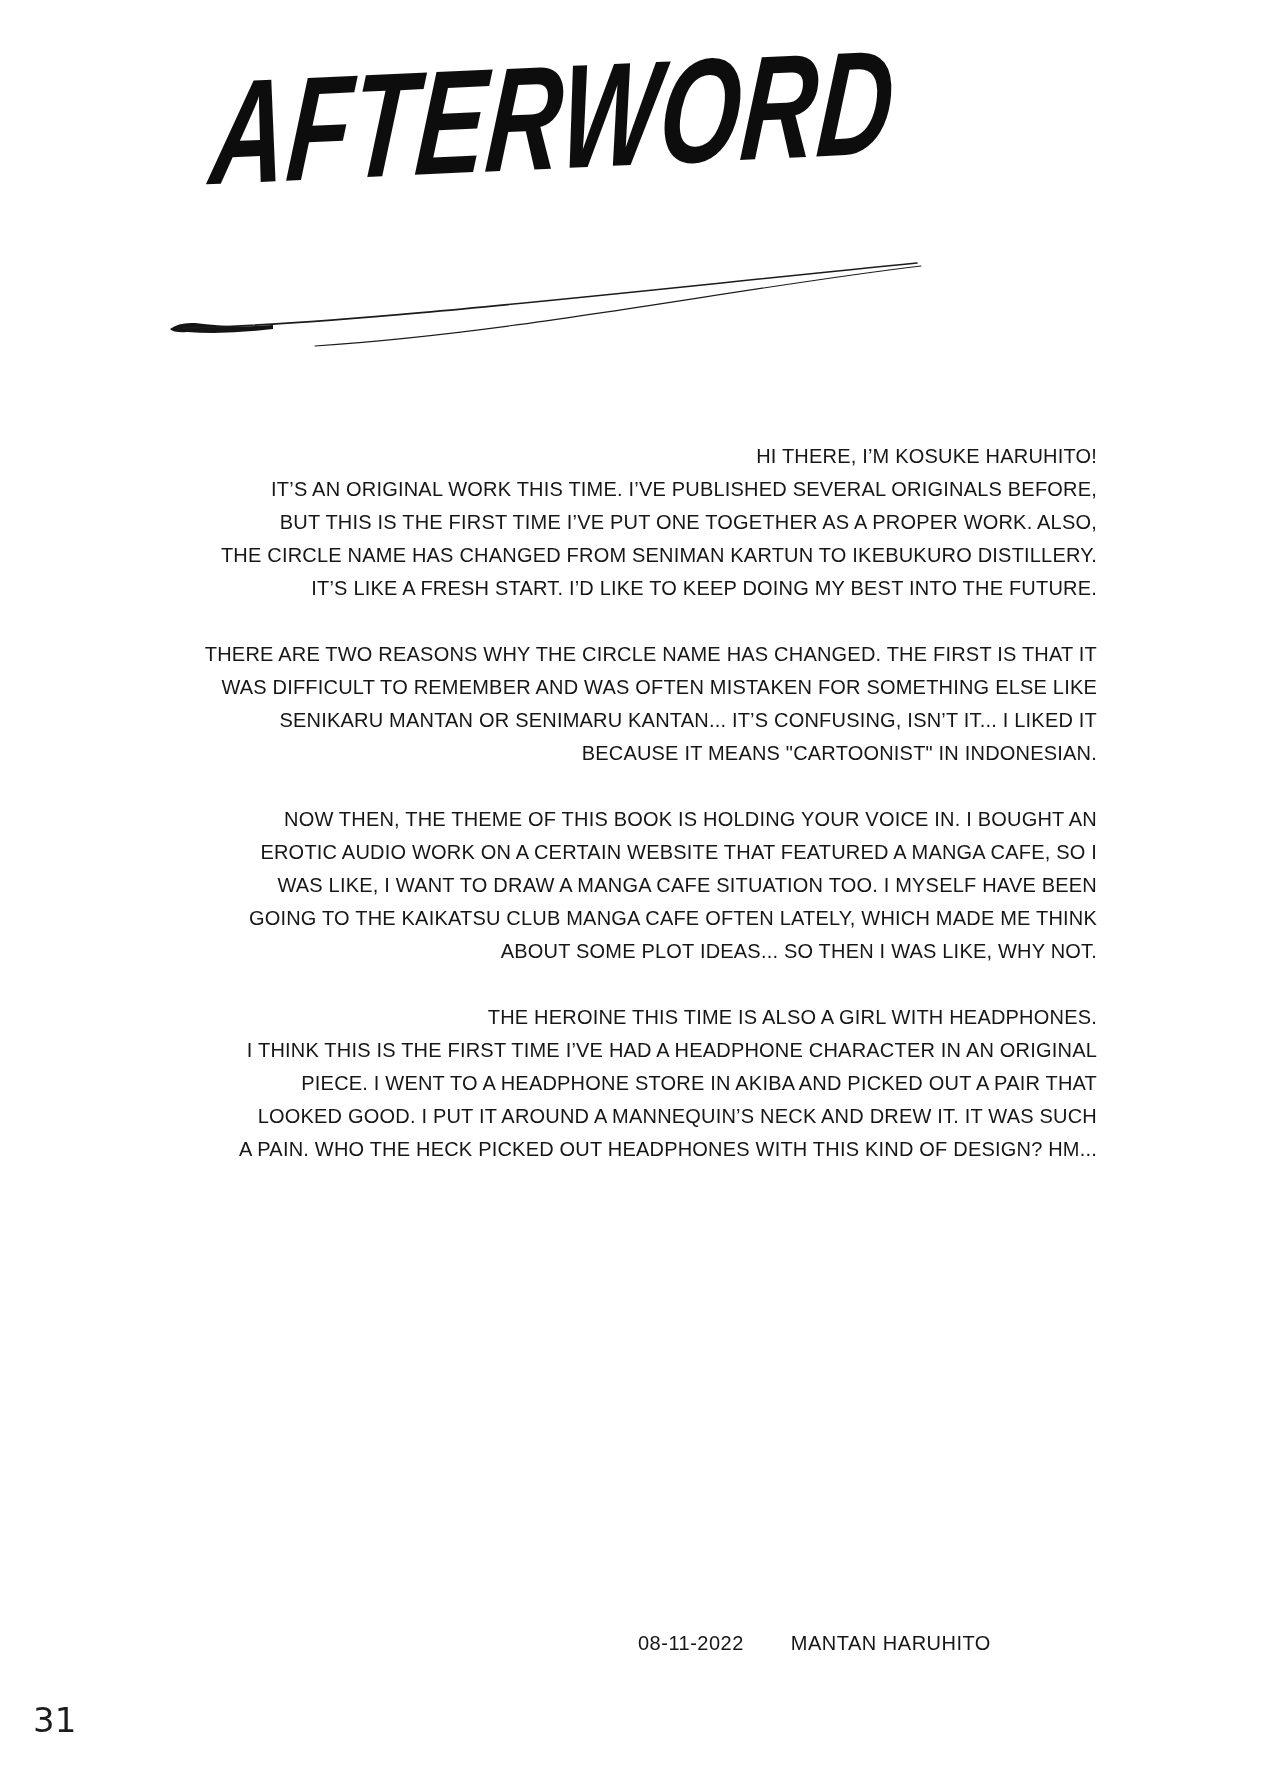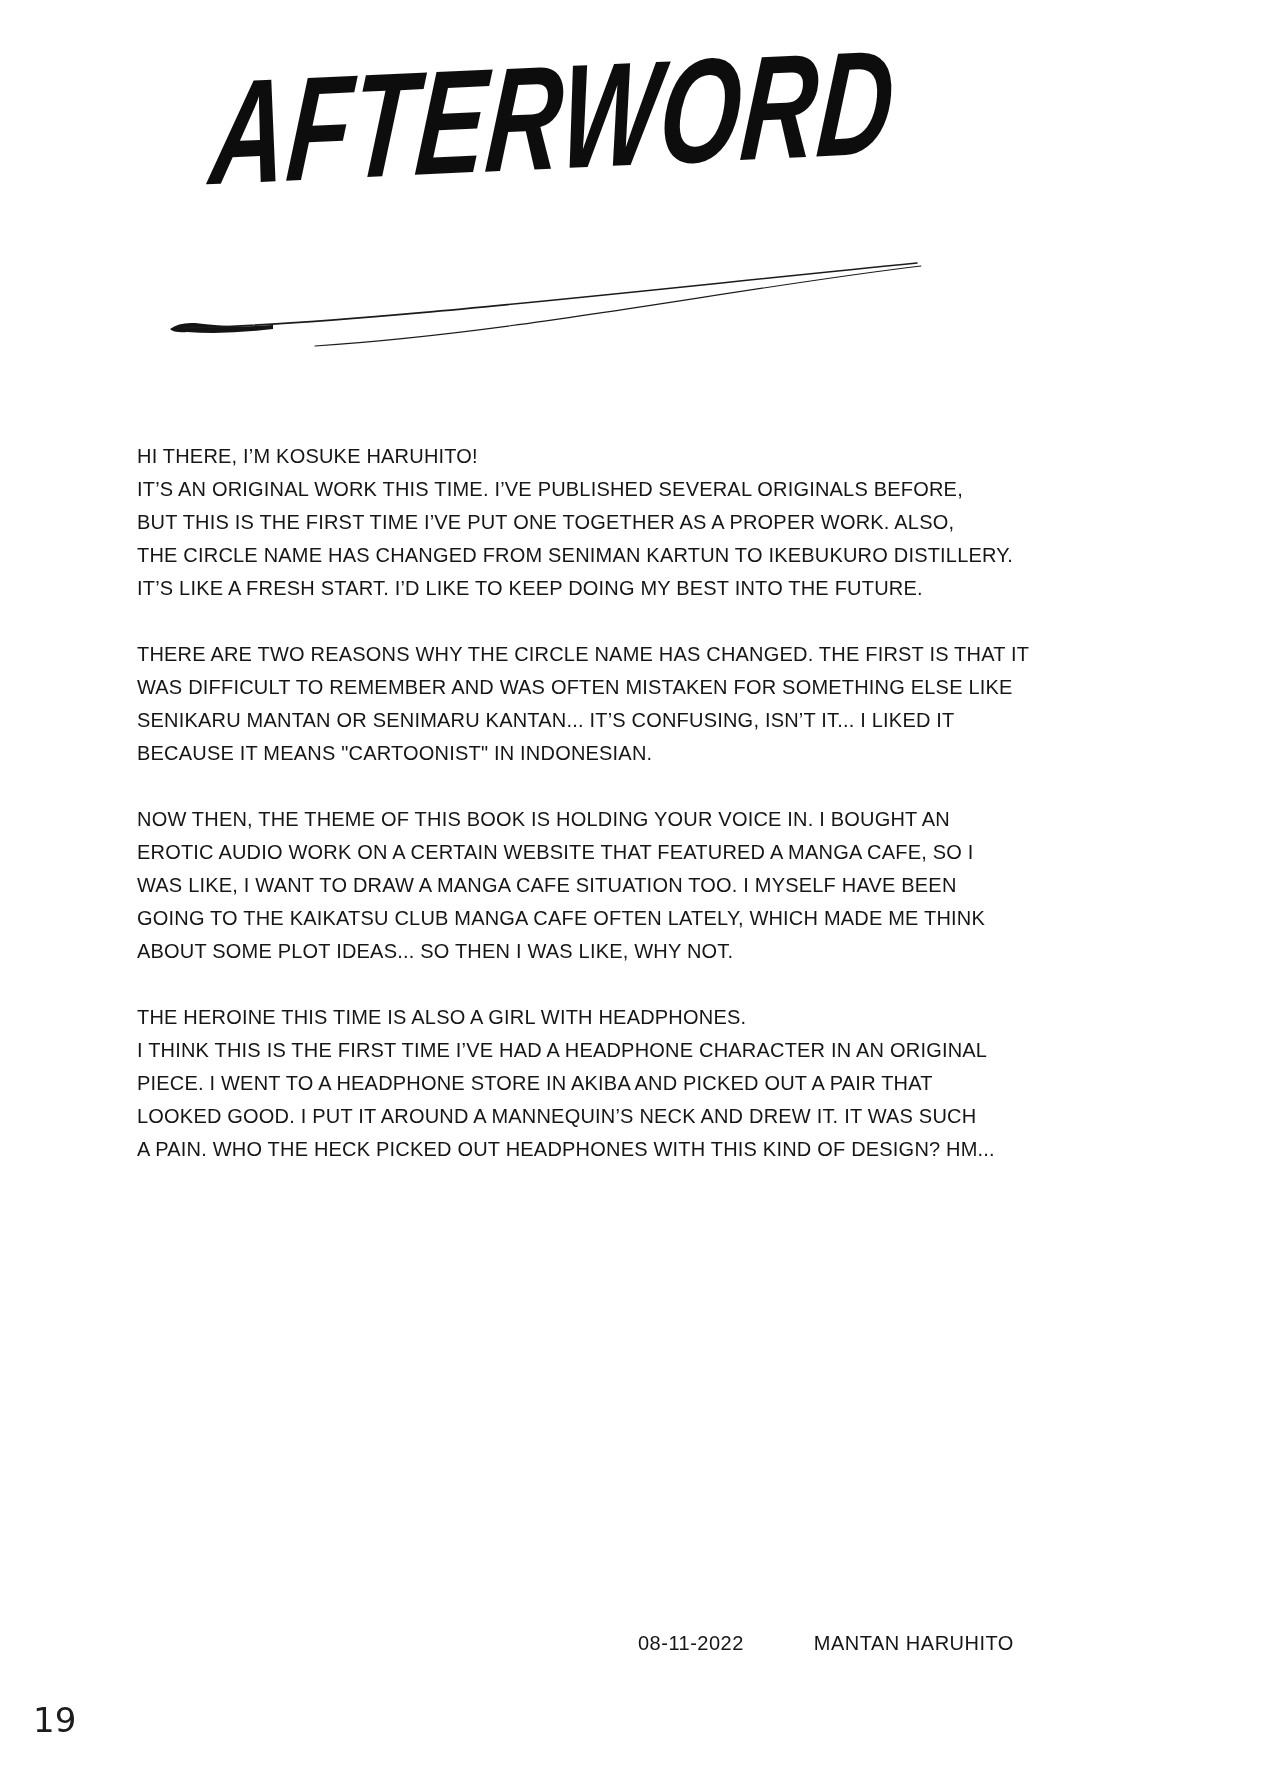--- a/index.html
+++ b/index.html
@@ -38,26 +38,27 @@
     left: 137px; top: 440px;
     width: 960px;
     font-size: 20px;
     line-height: 33px;
     letter-spacing: 0.2px;
     color: #161616;
   }
   .body-text p {
     margin: 0 0 33px 0;
     white-space: pre-line;
+    text-align: right;
   }
   .signature {
     position: absolute;
     left: 638px; top: 1632px;
     display: flex;
-    gap: 70px;
+    gap: 47px;
     font-size: 20px;
     letter-spacing: 0.5px;
     color: #161616;
     white-space: nowrap;
   }
   .pagenum {
     position: absolute;
     left: 33px; top: 1700px;
     font-family: "DejaVu Sans", sans-serif;
     font-size: 34px;
@@ -98,15 +99,15 @@
 PIECE. I WENT TO A HEADPHONE STORE IN AKIBA AND PICKED OUT A PAIR THAT
 LOOKED GOOD. I PUT IT AROUND A MANNEQUIN’S NECK AND DREW IT. IT WAS SUCH
 A PAIN. WHO THE HECK PICKED OUT HEADPHONES WITH THIS KIND OF DESIGN? HM...</p>
   </main>
 
   <div class="signature">
     <span>08-11-2022</span>
     <span>MANTAN HARUHITO</span>
   </div>
 
-  <div class="pagenum">19</div>
+  <div class="pagenum">31</div>
 
 </div>
 
 </body></html>

